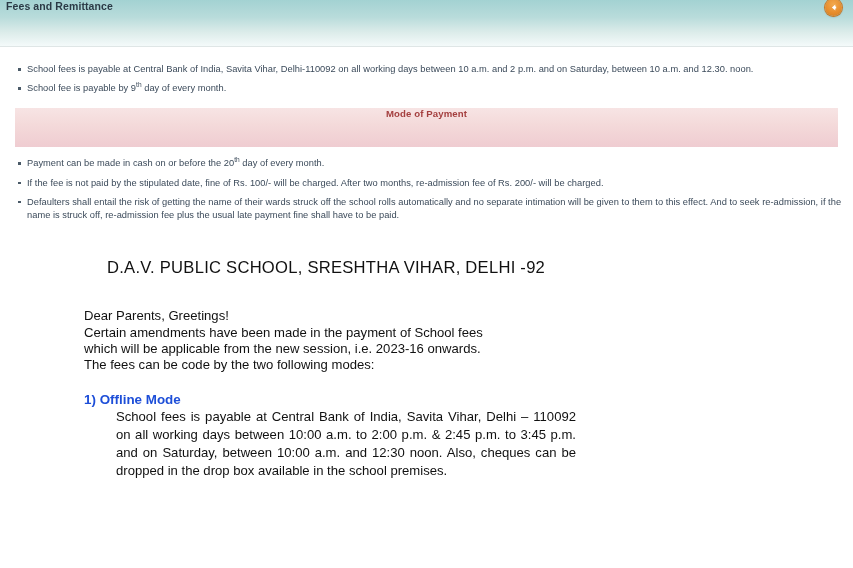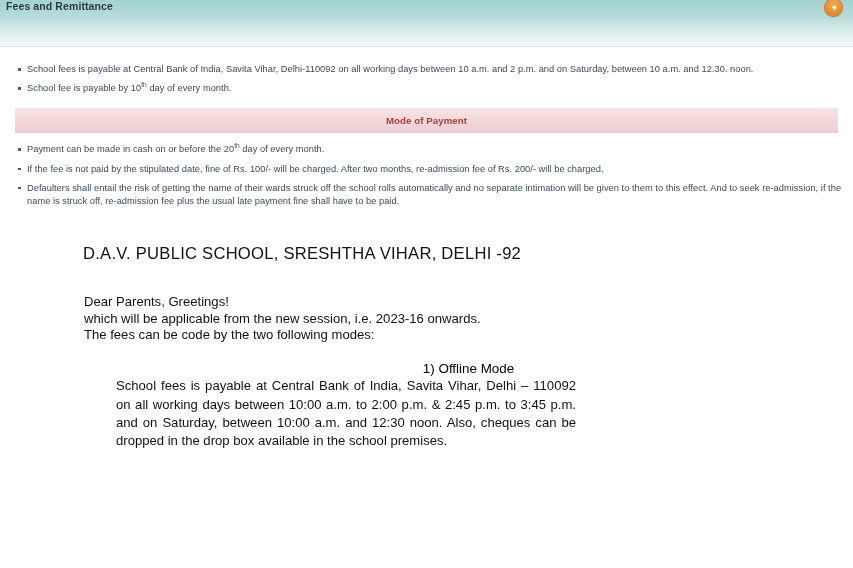--- a/index.html
+++ b/index.html
@@ -79,64 +79,62 @@
   }
   .list-block-one { padding-top: 14px; }
   .list-block-one li + li { margin-top: 6px; }
   .list-block-two { padding-top: 10px; }
   .list-block-two li + li { margin-top: 6px; }
   sup { font-size: 6.6px; vertical-align: super; line-height: 0; }
 
   
   .banner-wrap { padding: 13px 15px 0 15px; }
   .mop-banner {
-    height: 25px;
+    height: 39px;
     background: linear-gradient(to bottom, #f7e4e4 0%, #f4dada 42%, #efccd1 100%);
     display: flex;
-    align-items: center;
     justify-content: center;
   }
   .mop-banner-title {
     font-size: 9.6px;
     font-weight: bold;
     color: #a43f3f;
     letter-spacing: .1px;
   }
 
   
   .doc {
     margin-top: 36px;
     color: #111111;
   }
   .doc-title {
     text-align: left;
-    padding-left: 83px;
+    padding-left: 107px;
     font-size: 16.6px;
     font-weight: normal;
     letter-spacing: .25px;
     color: #111;
     white-space: nowrap;
   }
   .doc-body {
     margin-top: 30px;
     padding-left: 84px;
   }
   .doc-p {
     font-size: 13.1px;
     line-height: 16.4px;
     color: #111;
     white-space: nowrap;
   }
   .doc-gap { height: 16px; }
   .doc-heading {
     font-size: 13.4px;
-    font-weight: normal;
-    color: #000000;
+    font-weight: bold;
+    color: #1d4ed8;
     margin-top: 2px;
-    text-align: center;
   }
   .doc-indent {
     padding-left: 32px;
     margin-top: 1px;
     width: 460px;
   }
   .justified {
     font-size: 13.1px;
     line-height: 18.2px;
     color: #111;
@@ -153,39 +151,40 @@
   <div class="back-button">
     <svg width="9" height="9" viewBox="0 0 9 9" aria-hidden="true">
       <path d="M6.3 1.4 L2.9 4.5 L6.3 7.6 L6.3 5.6 L7.2 5.6 L7.2 3.4 L6.3 3.4 Z" fill="#ffffff"></path>
     </svg>
   </div>
 </div>
 <div class="header-rule"></div>
 
 <ul class="bullet-list list-block-one">
   <li><span>School fees is payable at Central Bank of India, Savita Vihar, Delhi-110092 on all working days between 10 a.m. and 2 p.m. and on Saturday, between 10 a.m. and 12.30. noon.</span></li>
-  <li><span>School fee is payable by 10</span><sup>th</sup><span> day of every month.</span></li>
+  <li><span>School fee is payable by 9</span><sup>th</sup><span> day of every month.</span></li>
 </ul>
 
 <div class="banner-wrap">
   <div class="mop-banner">
     <span class="mop-banner-title">Mode of Payment</span>
   </div>
 </div>
 
 <ul class="bullet-list list-block-two">
   <li><span>Payment can be made in cash on or before the 20</span><sup>th</sup><span> day of every month.</span></li>
   <li><span>If the fee is not paid by the stipulated date, fine of Rs. 100/- will be charged. After two months, re-admission fee of Rs. 200/- will be charged.</span></li>
   <li><span>Defaulters shall entail the risk of getting the name of their wards struck off the school rolls automatically and no separate intimation will be given to them to this effect. And to seek re-admission, if the name is struck off, re-admission fee plus the usual late payment fine shall have to be paid.</span></li>
 </ul>
 
 <div class="doc">
   <div class="doc-title">D.A.V. PUBLIC SCHOOL, SRESHTHA VIHAR, DELHI -92</div>
   <div class="doc-body">
     <div class="doc-p">Dear Parents, Greetings!</div>
+    <div class="doc-p">Certain amendments have been made in the payment of School fees</div>
     <div class="doc-p">which will be applicable from the new session, i.e. 2023-16 onwards.</div>
     <div class="doc-p">The fees can be code by the two following modes:</div>
     <div class="doc-gap"></div>
     <div class="doc-heading">1) Offline Mode</div>
     <div class="doc-indent">
       <div class="justified">School fees is payable at Central Bank of India, Savita Vihar, Delhi – 110092 on all working days between 10:00 a.m. to 2:00 p.m. &amp; 2:45 p.m. to 3:45 p.m. and on Saturday, between 10:00 a.m. and 12:30 noon. Also, cheques can be dropped in the drop box available in the school premises.</div>
     </div>
   </div>
 </div>
 

